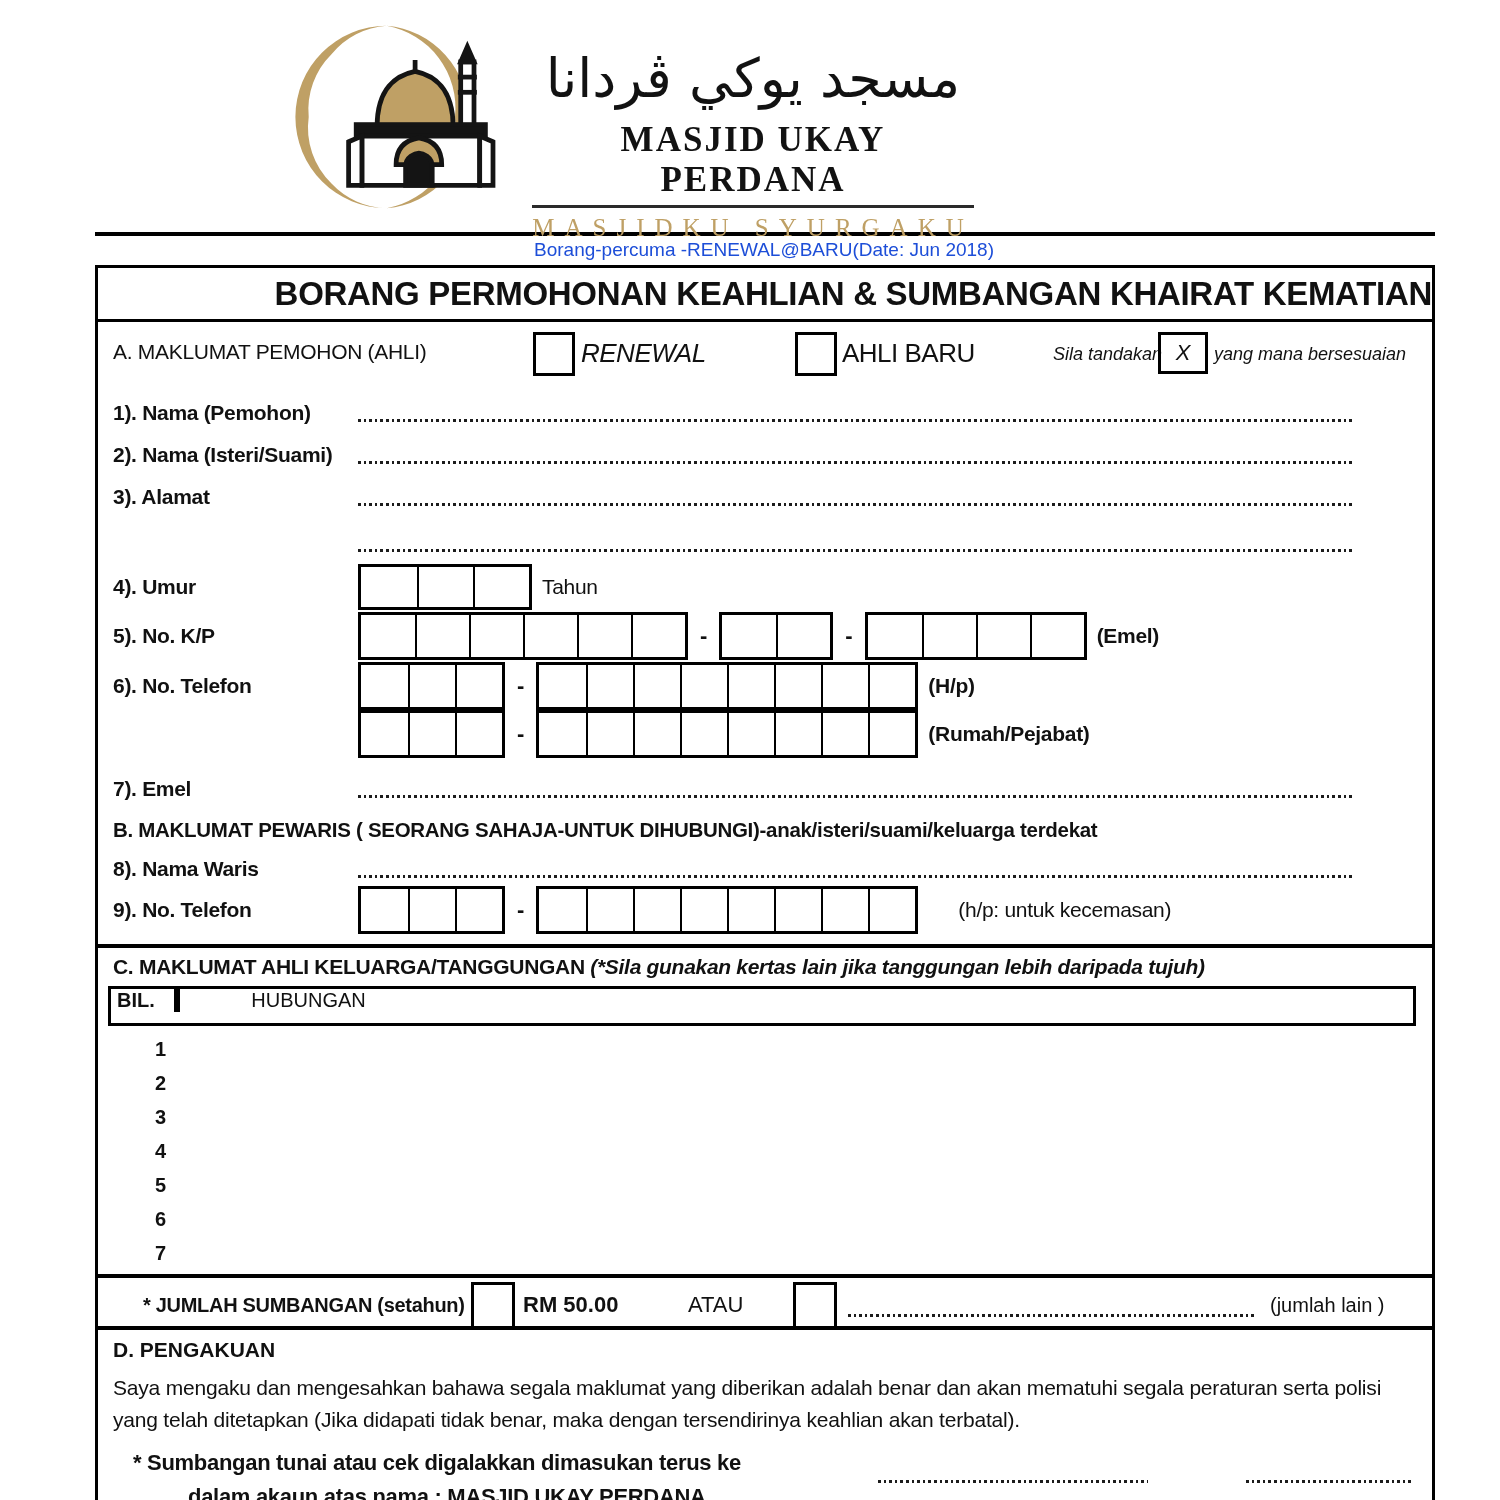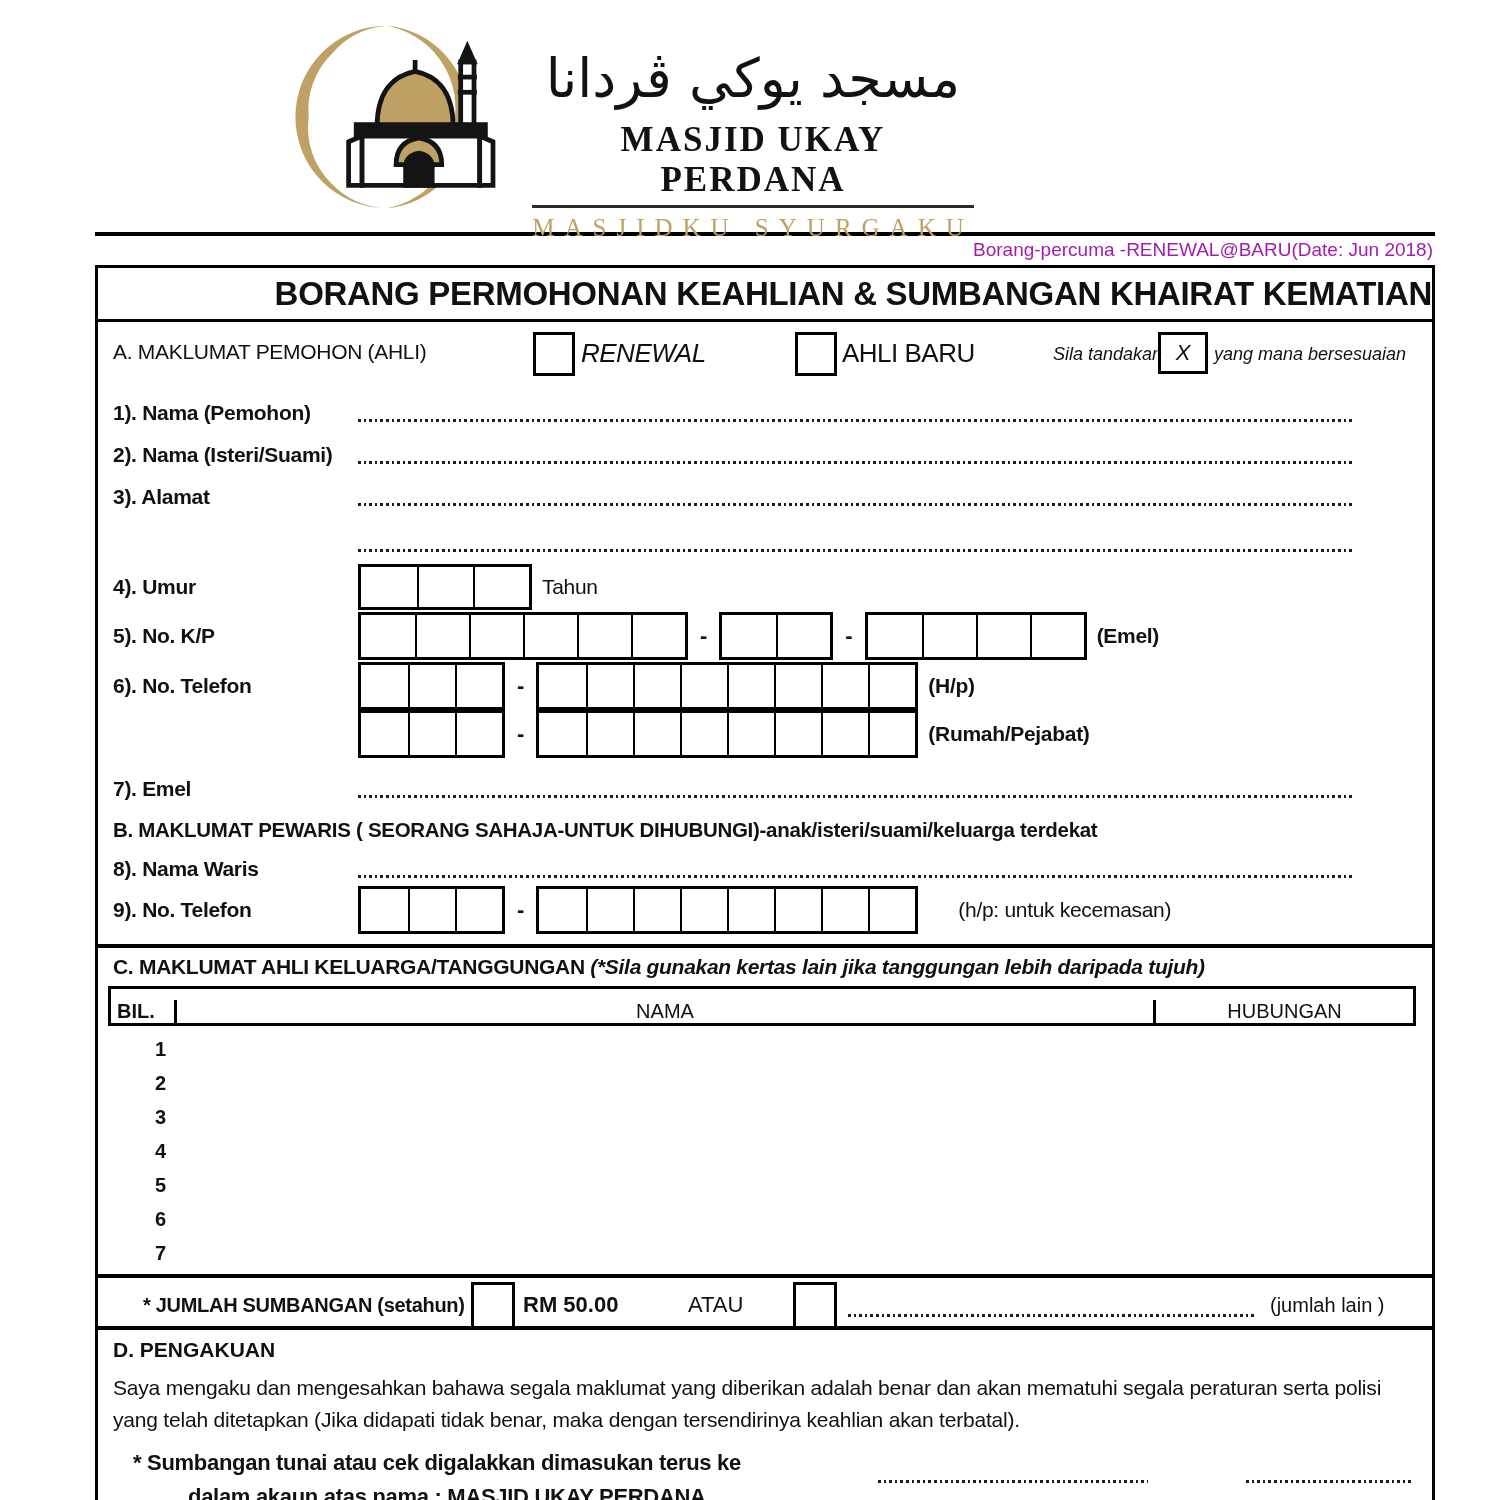--- a/index.html
+++ b/index.html
@@ -11,21 +11,21 @@
   .logo-row { display:flex; align-items:flex-start; margin:22px 0 0 272px; width:710px; height:190px; }
   .logo-mark { width:252px; height:190px; flex:0 0 auto; }
   .logo-text { flex:1; text-align:center; padding-top:18px; }
   .logo-arabic { font-family:"DejaVu Sans", sans-serif; font-size:54px; line-height:78px; color:#121212; font-weight:normal; }
   .logo-name { font-family:"Liberation Serif", serif; font-weight:bold; font-size:35px; letter-spacing:2px;
                color:#121212; padding-bottom:5px; border-bottom:3px solid #2a2a2a; margin:2px 8px 0 8px; }
   .logo-tagline { color:#bfa065; font-size:25px; letter-spacing:10px; margin-top:6px; font-family:"Liberation Serif", serif; }
 
   
   .top-rule { margin:20px 65px 0 95px; border-top:4px solid #000; }
-  .form-note { margin:3px 67px 0 95px; text-align:right; font-size:19px; color:#a21caf; }
+  .form-note { margin:3px 67px 0 95px; text-align:center; font-size:19px; color:#1d4ed8; }
 
   
   .form-box { position:relative; margin:4px 65px 0 95px; border:3px solid #000; background:#fff; }
   .form-title { text-align:right; font-weight:bold; font-size:33px; padding:7px 0 6px 0; border-bottom:3px solid #000; letter-spacing:-0.3px; }
 
   
   .secA-row { position:relative; height:62px; }
   .secA-row .lbl { position:absolute; left:15px; top:18px; font-weight:normal; font-size:21px; letter-spacing:-0.3px; }
   .cb { width:42px; height:44px; border:3px solid #000; background:#fff; }
   .cb-renewal { position:absolute; left:435px; top:10px; }
@@ -63,21 +63,21 @@
   .emel-row { margin-top:16px; }
 
   .secB-title { font-weight:bold; font-size:20.5px; margin:16px 15px 0 15px; letter-spacing:-0.3px; }
   .waris-row { margin-top:4px; }
   .waris-row .cell { width:47px; height:42px; }
 
   
   .secC { border-top:4px solid #000; margin-top:10px; }
   .secC-title { font-size:21px; font-weight:bold; padding:7px 15px 4px 15px; letter-spacing:-0.3px; }
   .secC-title .it { font-style:italic; }
-  .ctable-head { display:flex; margin:3px 16px 0 10px; border:3px solid #000; height:40px; align-items:flex-end; }
+  .ctable-head { display:flex; margin:3px 16px 0 10px; border:3px solid #000; height:40px; align-items:flex-start; }
   .ch-bil { width:66px; border-right:3px solid #000; display:flex; align-items:center; padding-left:6px; font-weight:bold; font-size:20px; }
   .ch-nama { flex:1; display:flex; align-items:center; justify-content:center; font-size:20px; }
   .ch-hub { width:260px; border-left:3px solid #000; display:flex; align-items:center; justify-content:center; font-size:20px; }
   .crows { margin:6px 0 4px 0; }
   .crow { height:34px; padding-left:57px; font-weight:bold; font-size:20px; display:flex; align-items:center; }
 
   
   .jumlah-row { position:relative; border-top:4px solid #000; border-bottom:4px solid #000; height:56px; }
   .jumlah-row .jlbl { position:absolute; left:45px; top:16px; font-weight:bold; font-size:20px; letter-spacing:-0.3px; }
   .jcb1 { position:absolute; left:373px; top:4px; width:44px; height:48px; border:3px solid #000; }
@@ -292,21 +292,20 @@
             <div class="cell"></div>
           </div>
         </div>
       <div class="suffix normal" style="margin-left:40px;">(h/p: untuk kecemasan)</div>
     </div>
 
     <div class="secC">
       <div class="secC-title"><span>C. MAKLUMAT AHLI KELUARGA/TANGGUNGAN </span><span class="it">(*Sila gunakan kertas lain jika tanggungan lebih daripada tujuh)</span></div>
       <div class="ctable-head">
         <div class="ch-bil">BIL.</div>
-        <div class="ch-nama">NAMA</div>
         <div class="ch-hub">HUBUNGAN</div>
       </div>
       <div class="crows">
           <div class="crow">1</div>
           <div class="crow">2</div>
           <div class="crow">3</div>
           <div class="crow">4</div>
           <div class="crow">5</div>
           <div class="crow">6</div>
           <div class="crow">7</div>

